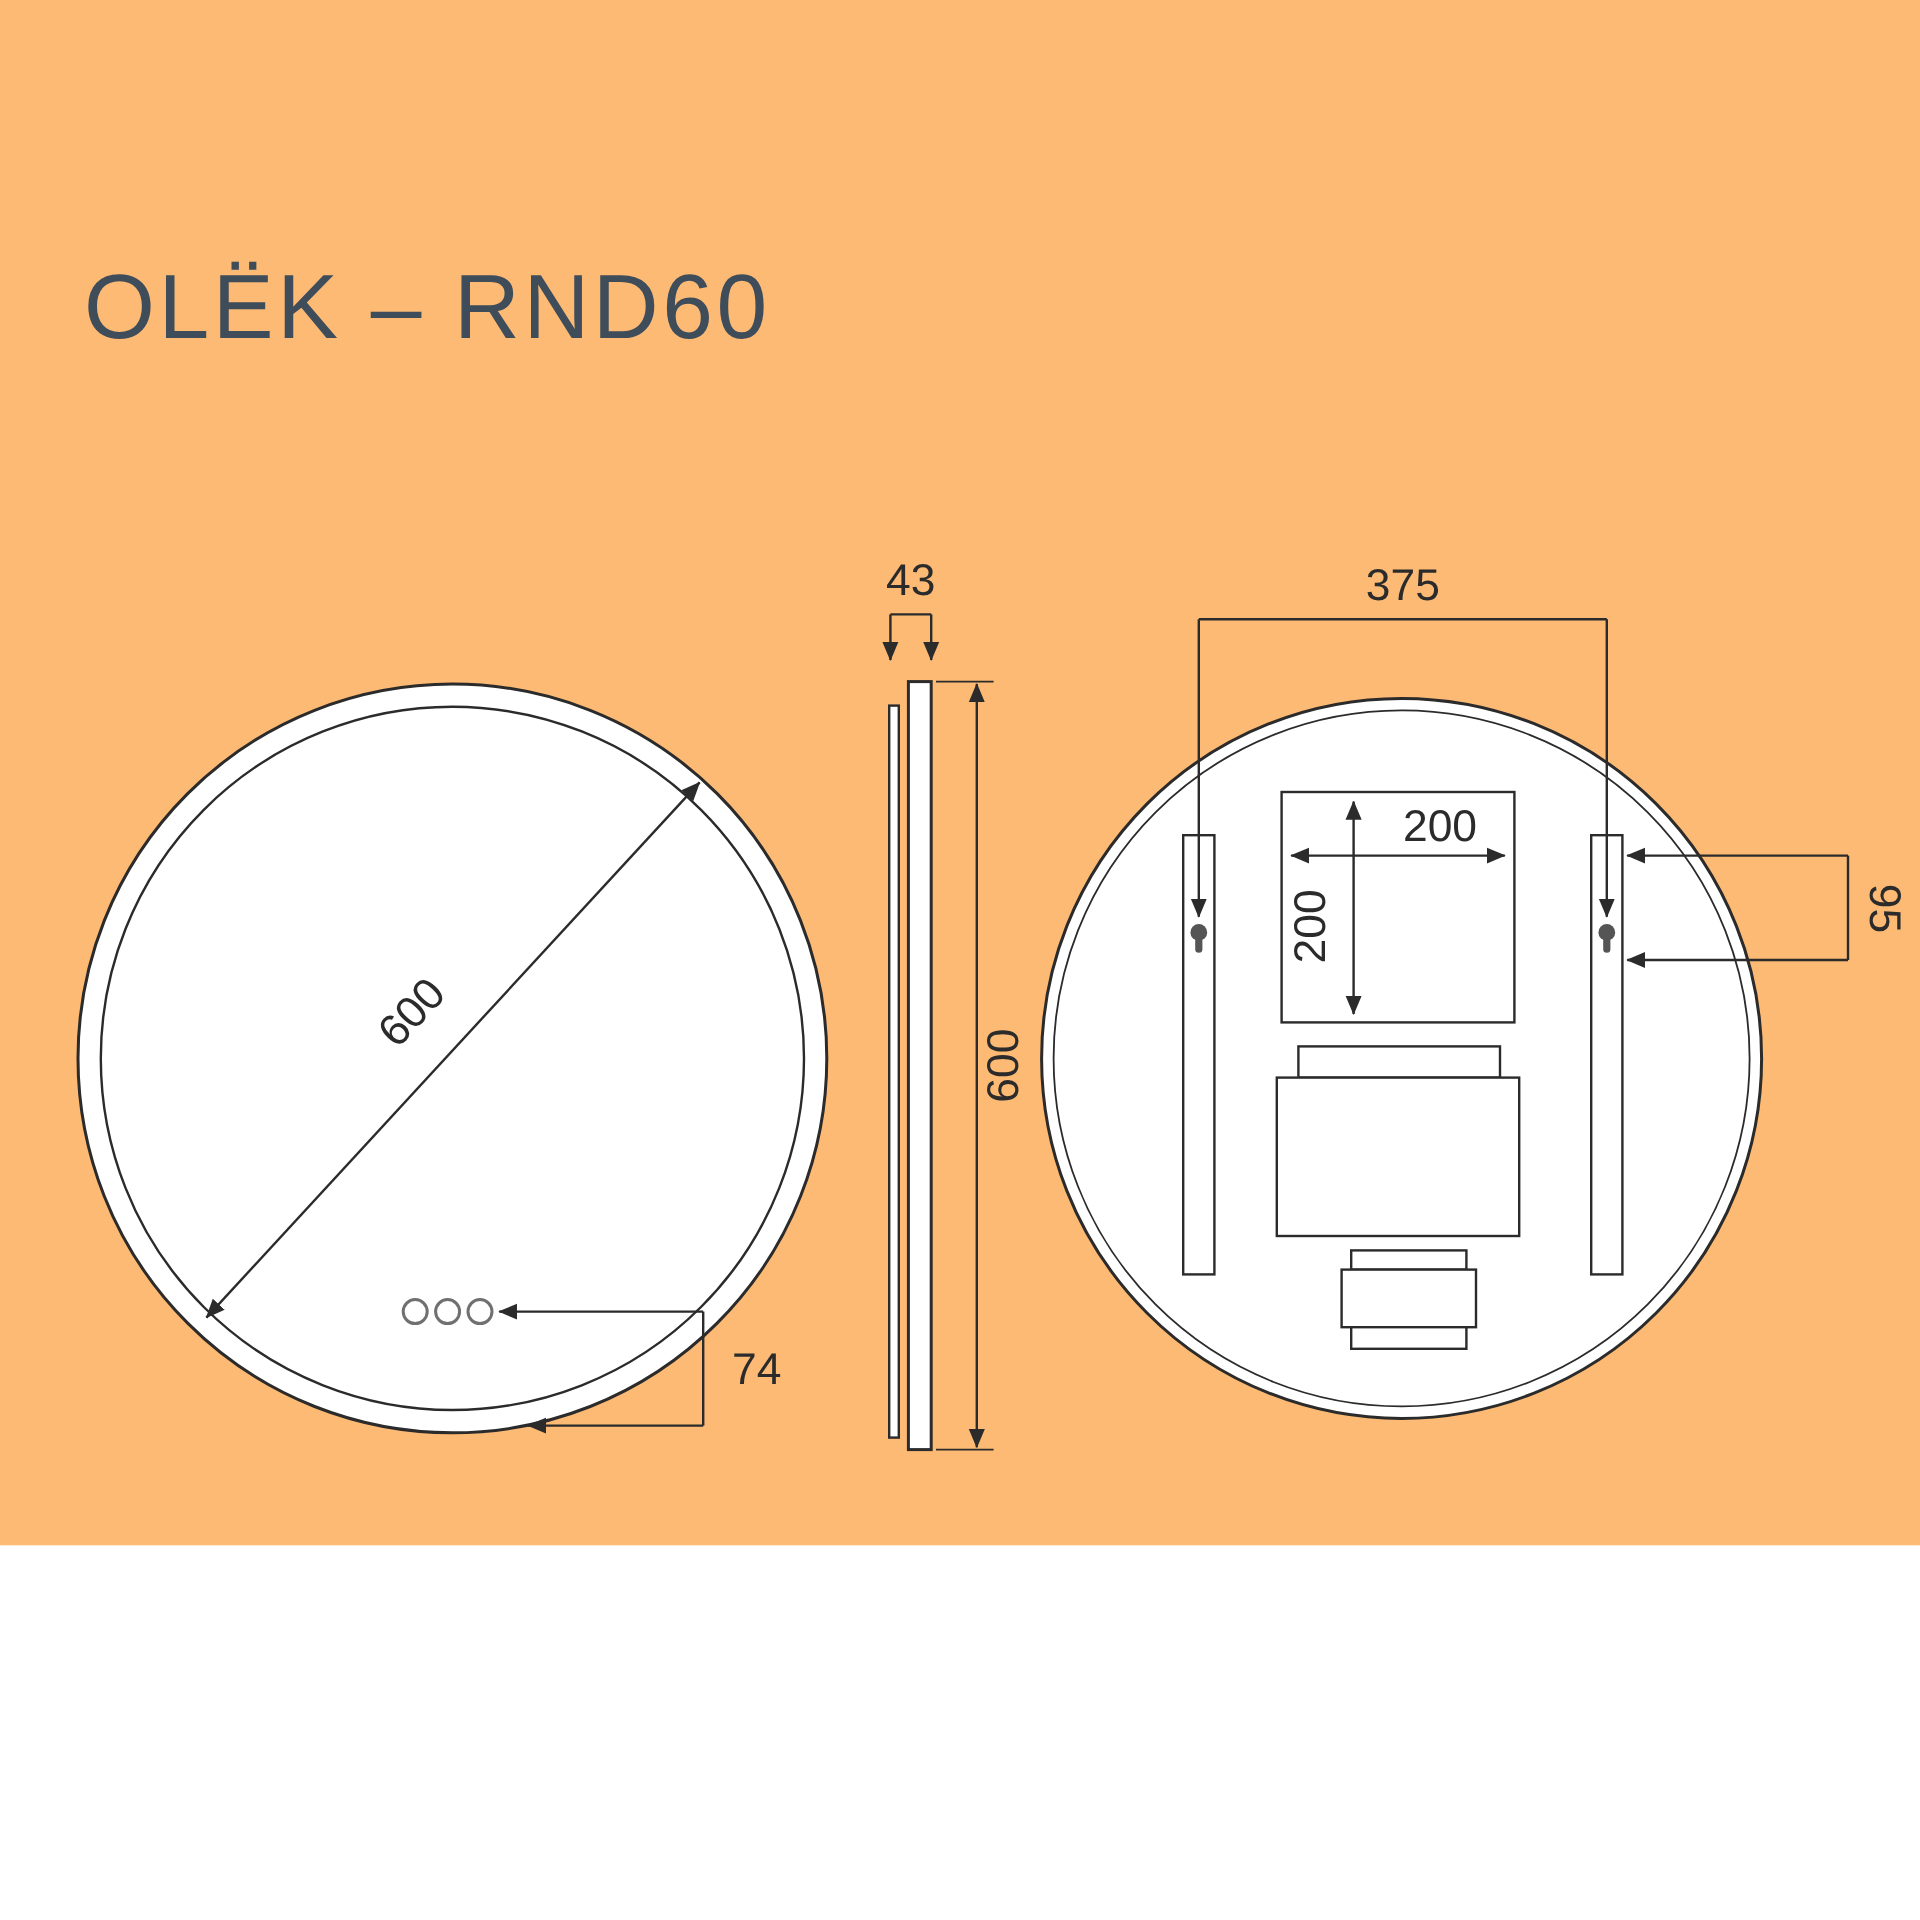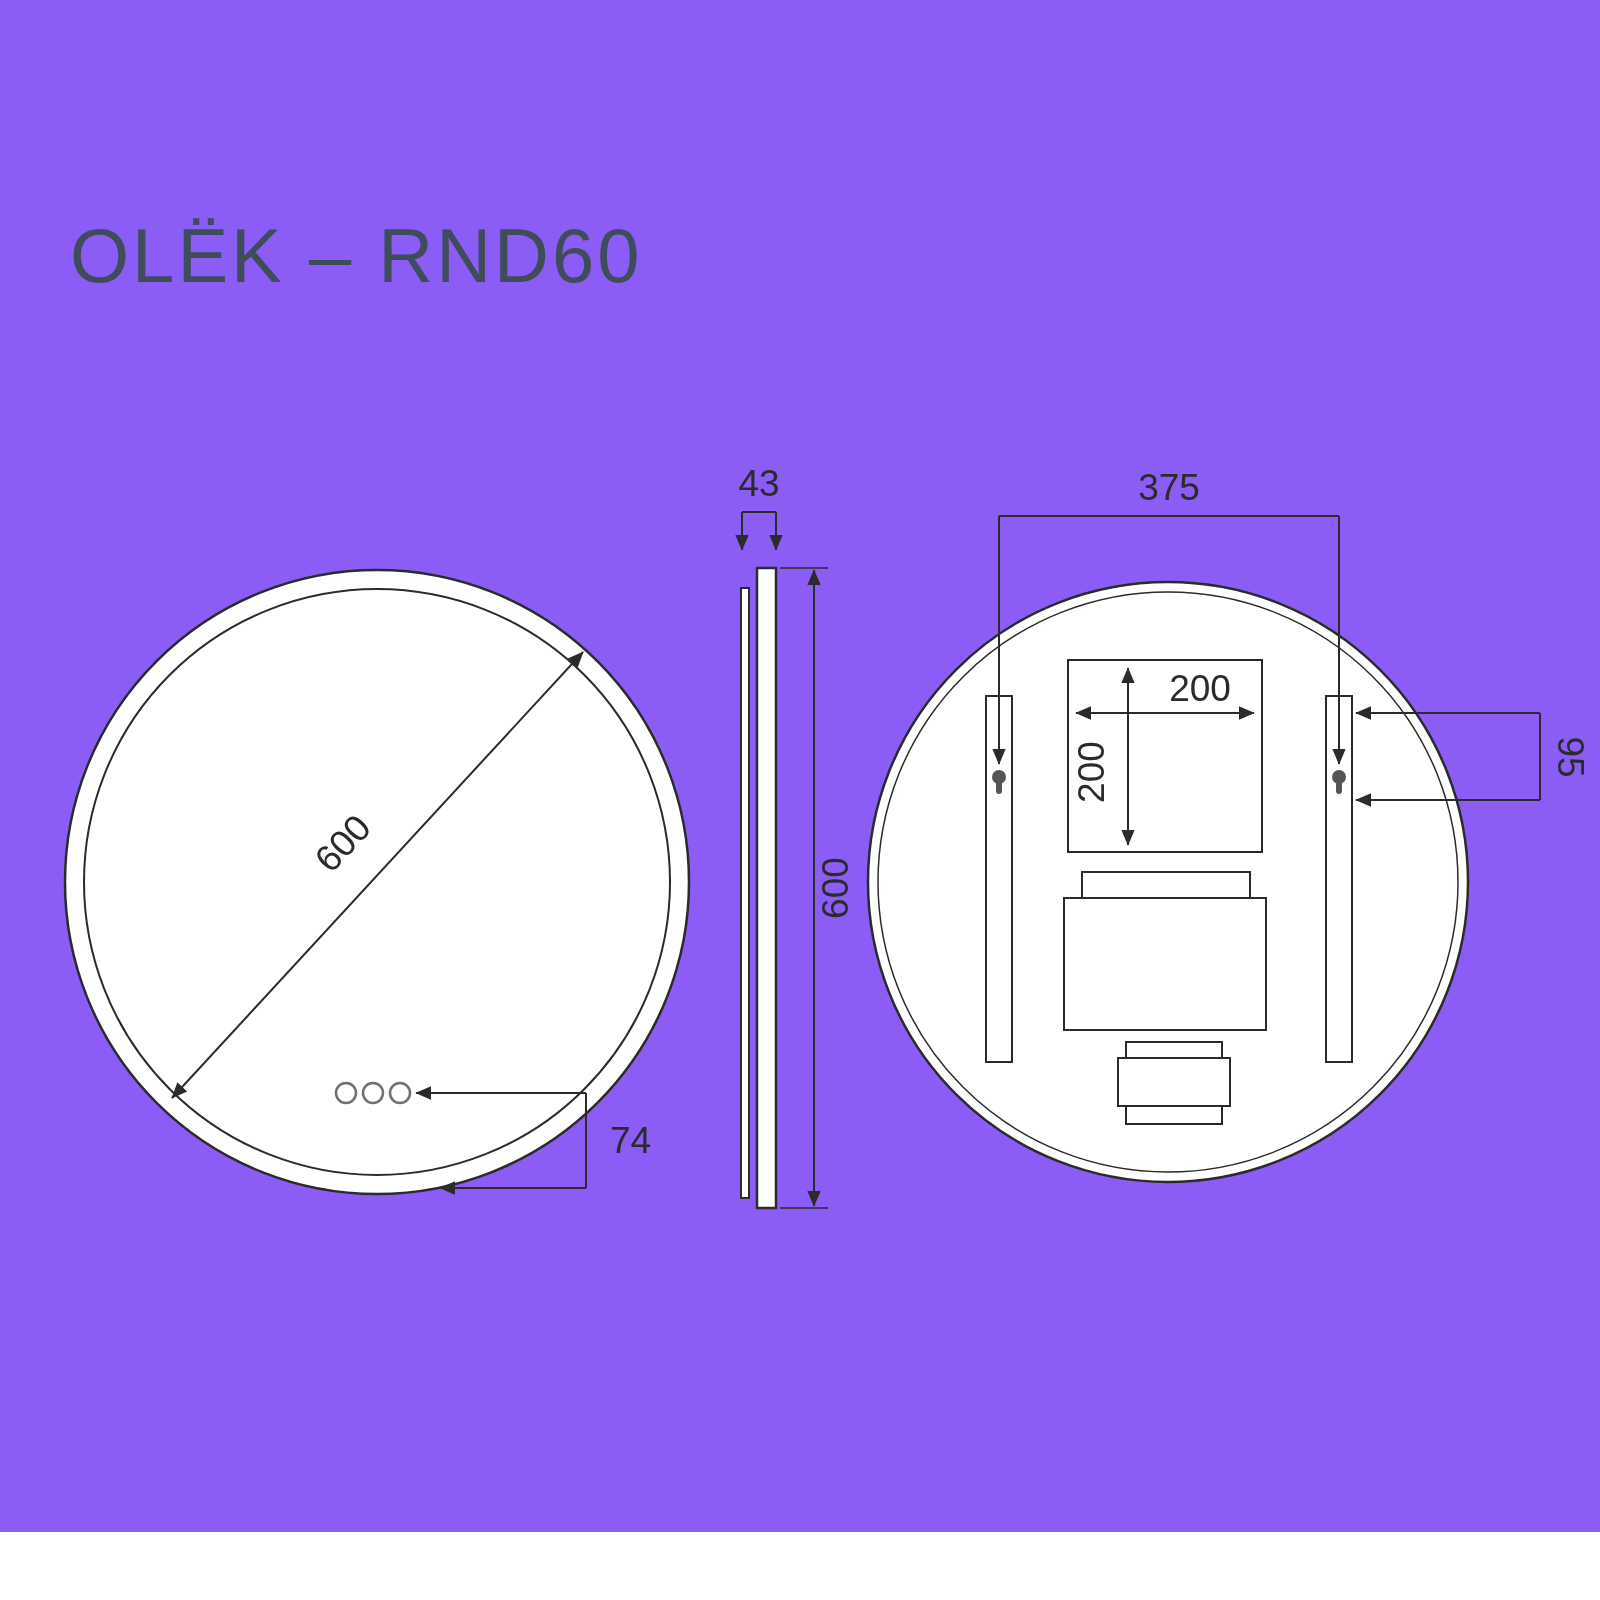--- a/index.html
+++ b/index.html
@@ -1,17 +1,17 @@
 <!DOCTYPE html>
 <html><head>
 <meta charset="utf-8">
 <style>
   html, body { margin: 0; padding: 0; background: #ffffff; }
   .stage {
-    width: 1600px; height: 1532px; background: #8b5cf6;
+    width: 1600px; height: 1288px; background: #fdba74;
     position: relative; overflow: hidden;
     font-family: "Liberation Sans", sans-serif;
   }
   svg { display: block; }
   text { fill: #2b2b2b; font-family: "Liberation Sans", sans-serif; }
   .title { fill: #3f4c5a; font-size: 76px; letter-spacing: 3px; font-weight: 500; }
   .dim { font-size: 37px; fill: #2b2b2b; }
   .ln { stroke: #2b2b2b; stroke-width: 2; fill: none; }
   .ln-thin { stroke: #2b2b2b; stroke-width: 1.5; fill: none; }
   .shape { stroke: #2b2b2b; stroke-width: 2.5; fill: #ffffff; }

